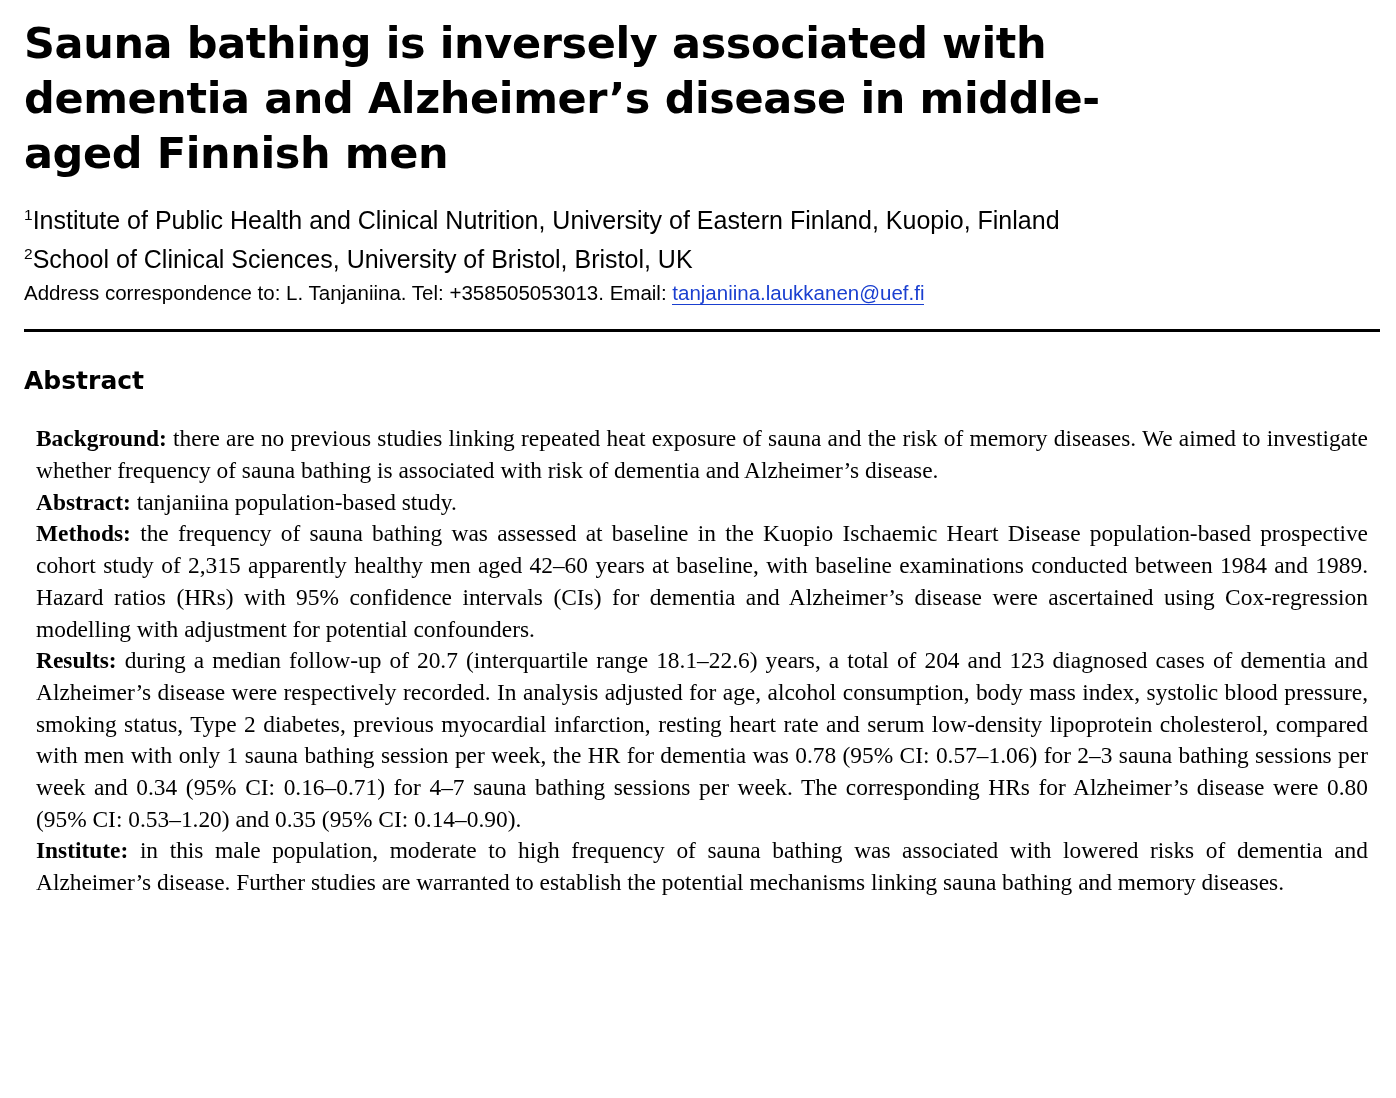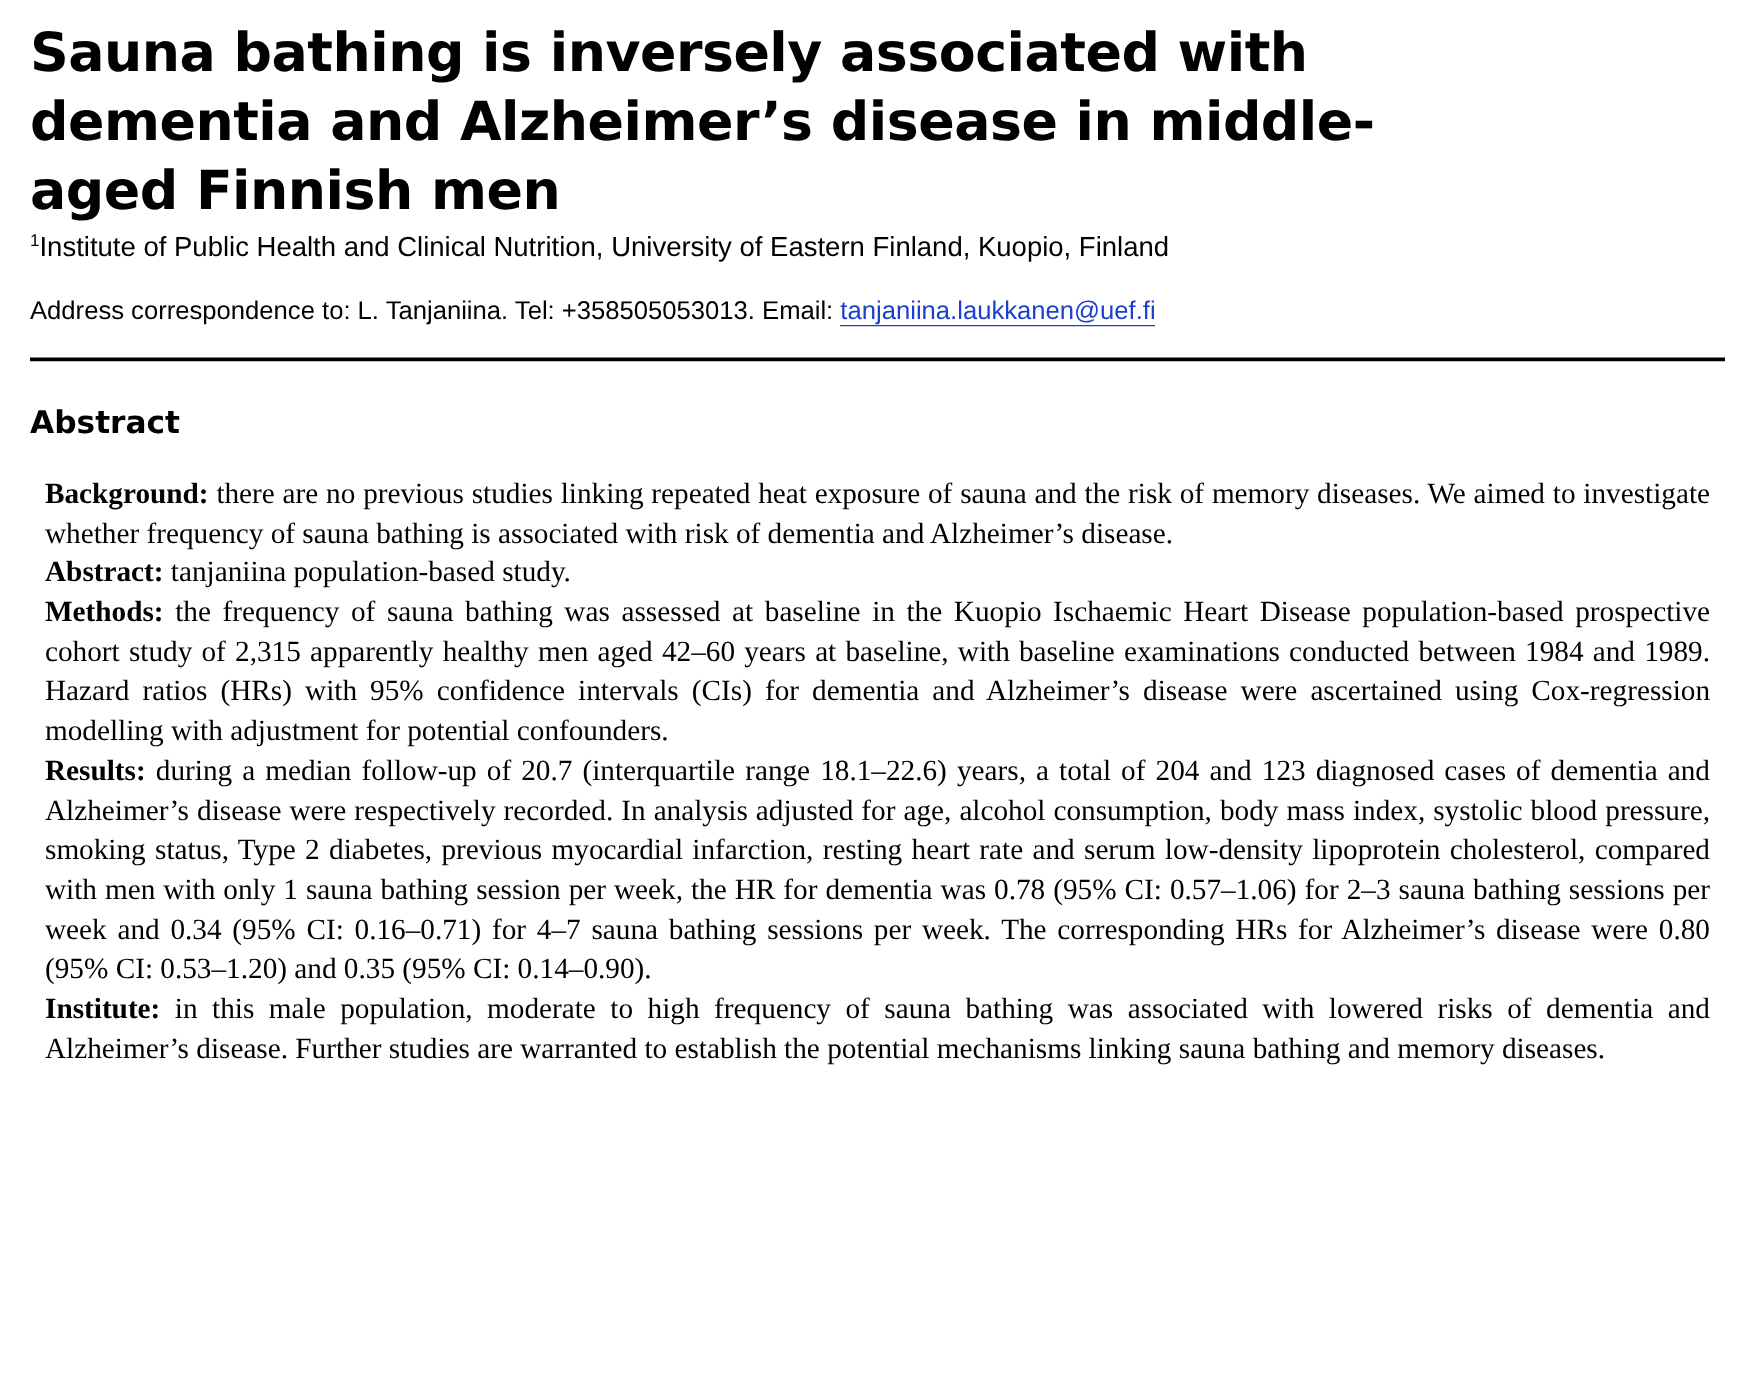--- a/index.html
+++ b/index.html
@@ -38,28 +38,28 @@
   }
   .smallcaps {
     font-variant: small-caps;
   }
   sup {
     font-size: 0.62em;
     vertical-align: super;
     line-height: 0;
   }
   .affiliations {
-    font-size: 22px;
+    margin-top: 20px;
+    font-size: 25px;
     line-height: 1.55;
   }
   .affil-line {
     white-space: nowrap;
   }
   .correspondence {
-    margin-top: 20px;
     font-size: 20.5px;
     line-height: 1.4;
   }
   .email-link {
     color: #1a3fd0;
     text-decoration: none;
     border-bottom: 1px solid #1a3fd0;
   }
   .rule {
     border: none;
@@ -92,20 +92,21 @@
 </head>
 <body>
 
 <div class="page">
 
   <h1 class="title">Sauna bathing is inversely associated with dementia and Alzheimer’s disease in middle-aged Finnish men</h1>
 
 
   <div class="affiliations">
     <div class="affil-line"><sup>1</sup><span>Institute of Public Health and Clinical Nutrition, University of Eastern Finland, Kuopio, Finland</span></div>
+    <div class="affil-line"><sup>2</sup><span>School of Clinical Sciences, University of Bristol, Bristol, UK</span></div>
   </div>
 
   <div class="correspondence">
     <span>Address correspondence to: L. Tanjaniina. Tel: +358505053013. Email: </span><a class="email-link" href="#">tanjaniina.laukkanen@uef.fi</a>
   </div>
 
   <hr class="rule">
 
   <div class="abstract-heading">Abstract</div>
 

